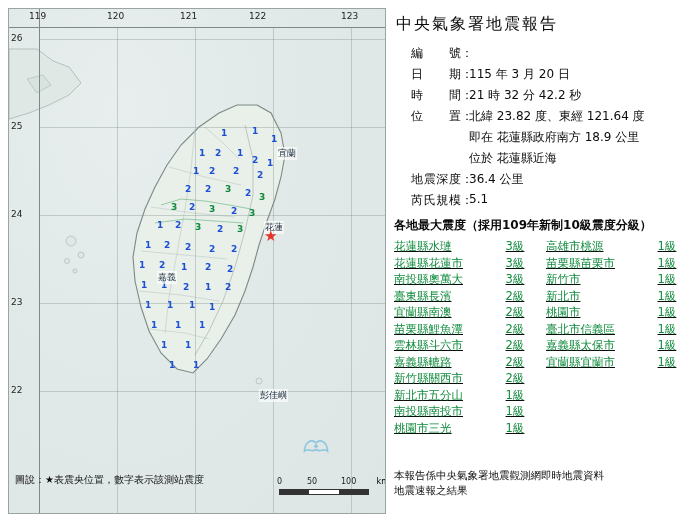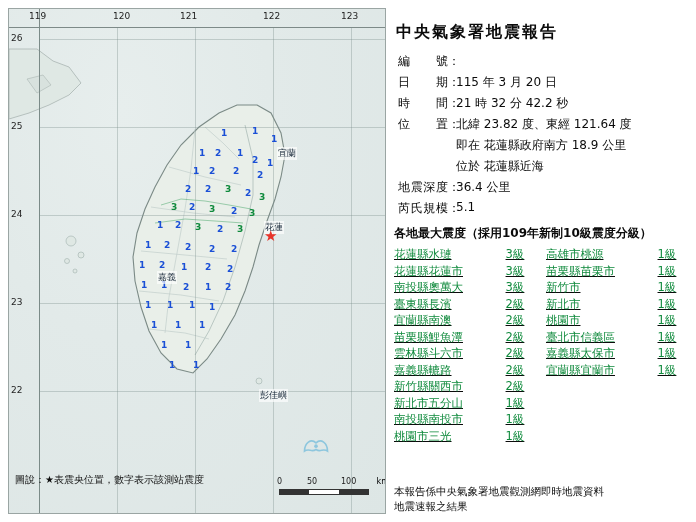--- a/index.html
+++ b/index.html
@@ -73,41 +73,41 @@
   #cwb-logo{
     position:absolute;right:52px;bottom:52px;width:34px;height:28px;opacity:.5;
   }
 
   
   #report{
     position:absolute;left:394px;top:10px;width:294px;height:504px;
     font-size:12px;color:#0b0b0b;
   }
   #report-title{
-    font-size:16px;font-weight:bold;letter-spacing:2px;color:#0b0b0b;
-    margin:12px 0 10px 2px;
-  }
-  .kv{display:flex;margin:0 0 4px 4px;font-size:12px;}
+    font-size:16px;font-weight:normal;letter-spacing:2px;color:#0b0b0b;
+    margin:4px 0 10px 2px;
+  }
+  .kv{display:flex;margin:0 0 4px 17px;font-size:12px;}
   .kv .k{width:50px;text-align:justify;text-align-last:justify;flex:0 0 50px;}
   .kv .sep{width:8px;flex:0 0 8px;text-align:center;}
   .kv .v{flex:1;}
 
   #intensity-head{
     margin:8px 0 5px 0;font-size:12px;font-weight:bold;
   }
   #intensity-table{
     width:100%;border-collapse:collapse;font-size:11.5px;text-decoration:underline;
   }
   #intensity-table td{padding:0 0 1.5px 0;vertical-align:top;white-space:nowrap;}
   .loc{color:#0f8a3c;}
   .lv{color:#0f8a3c;padding-left:6px;}
   .col-gap{width:10px;}
 
   #footnote{
-    position:absolute;left:0;bottom:0;width:100%;font-size:10.5px;line-height:1.45;
+    position:absolute;left:0;bottom:16px;width:100%;font-size:10.5px;line-height:1.45;
     color:#111;
   }
 </style>
 </head>
 <body>
 
 <div id="root">
 
   <div id="map-panel">
     <div id="map-inner">
@@ -151,23 +151,23 @@
       <div class="grid-line" style="left:186px;top:18px;width:1px;height:488px;"></div>
       <div class="grid-line" style="left:264px;top:18px;width:1px;height:488px;"></div>
       <div class="grid-line" style="left:342px;top:18px;width:1px;height:488px;"></div>
       <div class="grid-line" style="left:30px;top:30px;width:348px;height:1px;"></div>
       <div class="grid-line" style="left:30px;top:118px;width:348px;height:1px;"></div>
       <div class="grid-line" style="left:30px;top:206px;width:348px;height:1px;"></div>
       <div class="grid-line" style="left:30px;top:294px;width:348px;height:1px;"></div>
       <div class="grid-line" style="left:30px;top:382px;width:348px;height:1px;"></div>
 
       <div class="axis-label tick-top" style="left:20px;">119</div>
-      <div class="axis-label tick-top" style="left:104px;">120</div>
+      <div class="axis-label tick-top" style="left:98px;">120</div>
       <div class="axis-label tick-top" style="left:171px;">121</div>
-      <div class="axis-label tick-top" style="left:254px;">122</div>
+      <div class="axis-label tick-top" style="left:240px;">122</div>
       <div class="axis-label tick-top" style="left:332px;">123</div>
 
       <div class="axis-label tick-left" style="top:24px;">26</div>
       <div class="axis-label tick-left" style="top:112px;">25</div>
       <div class="axis-label tick-left" style="top:200px;">24</div>
       <div class="axis-label tick-left" style="top:288px;">23</div>
       <div class="axis-label tick-left" style="top:376px;">22</div>
 
       <div id="numbers-layer">
           <div class="num n1" style="left: 212px; top: 120px;">1</div>

